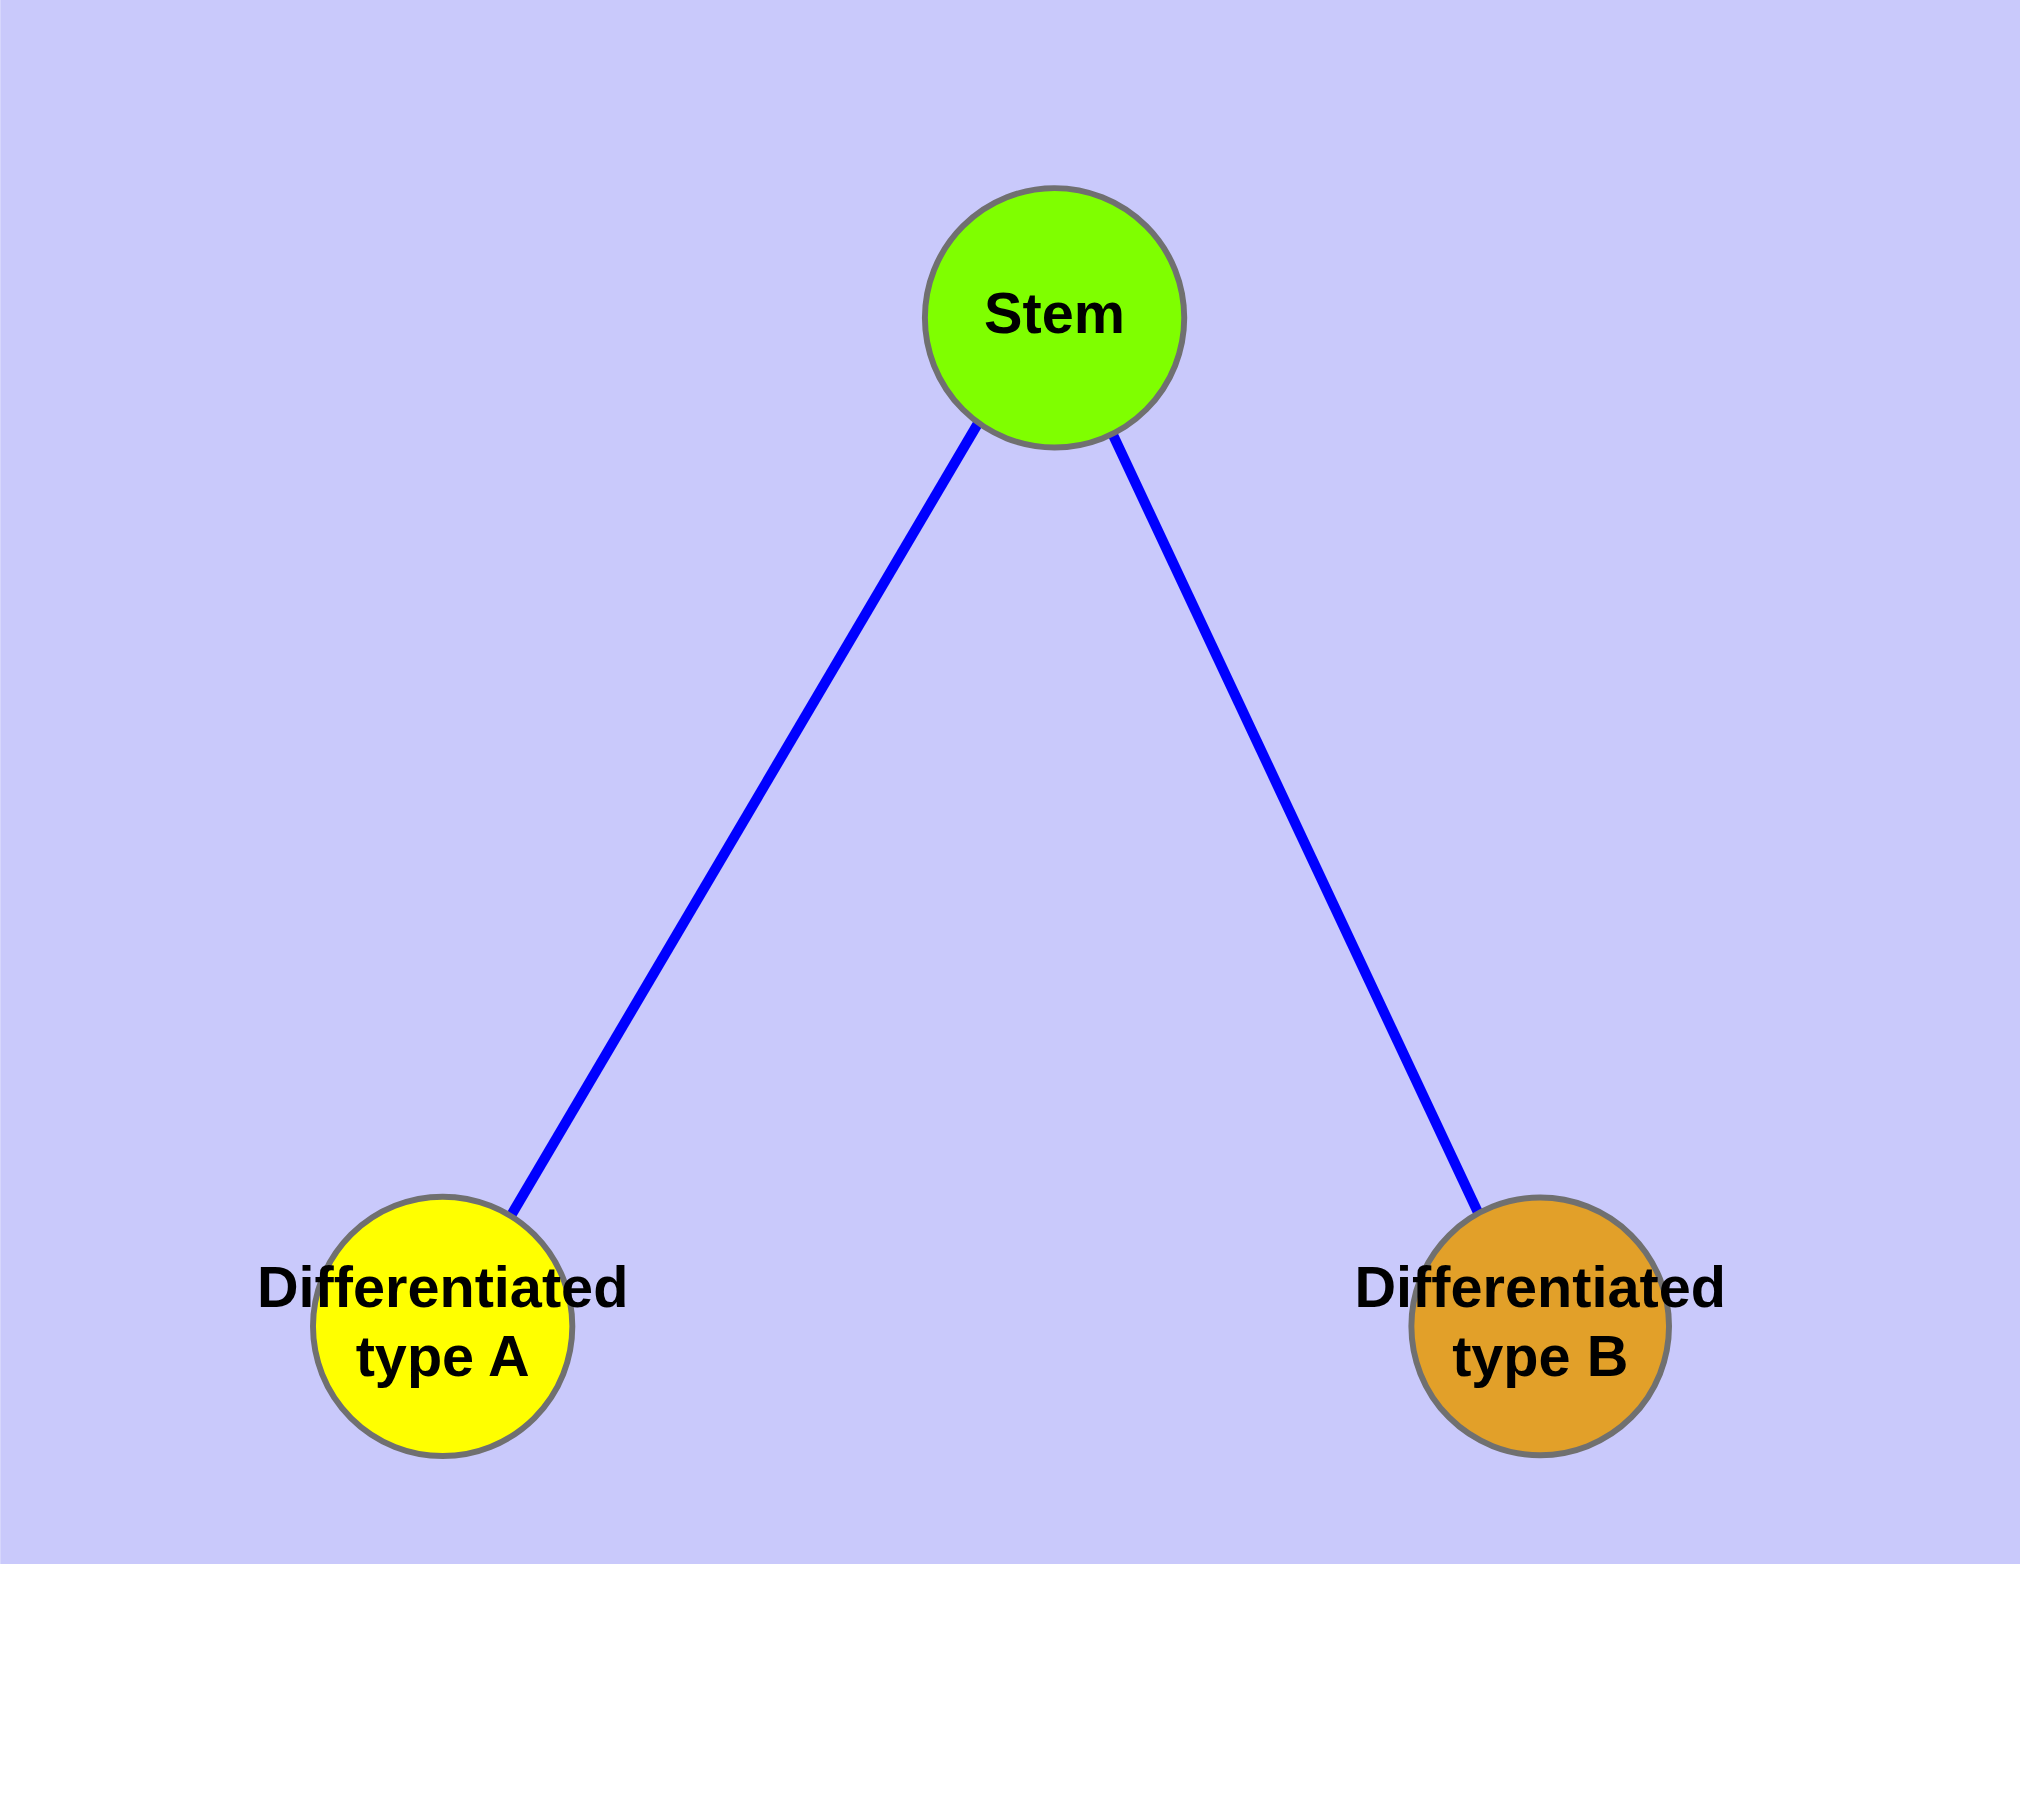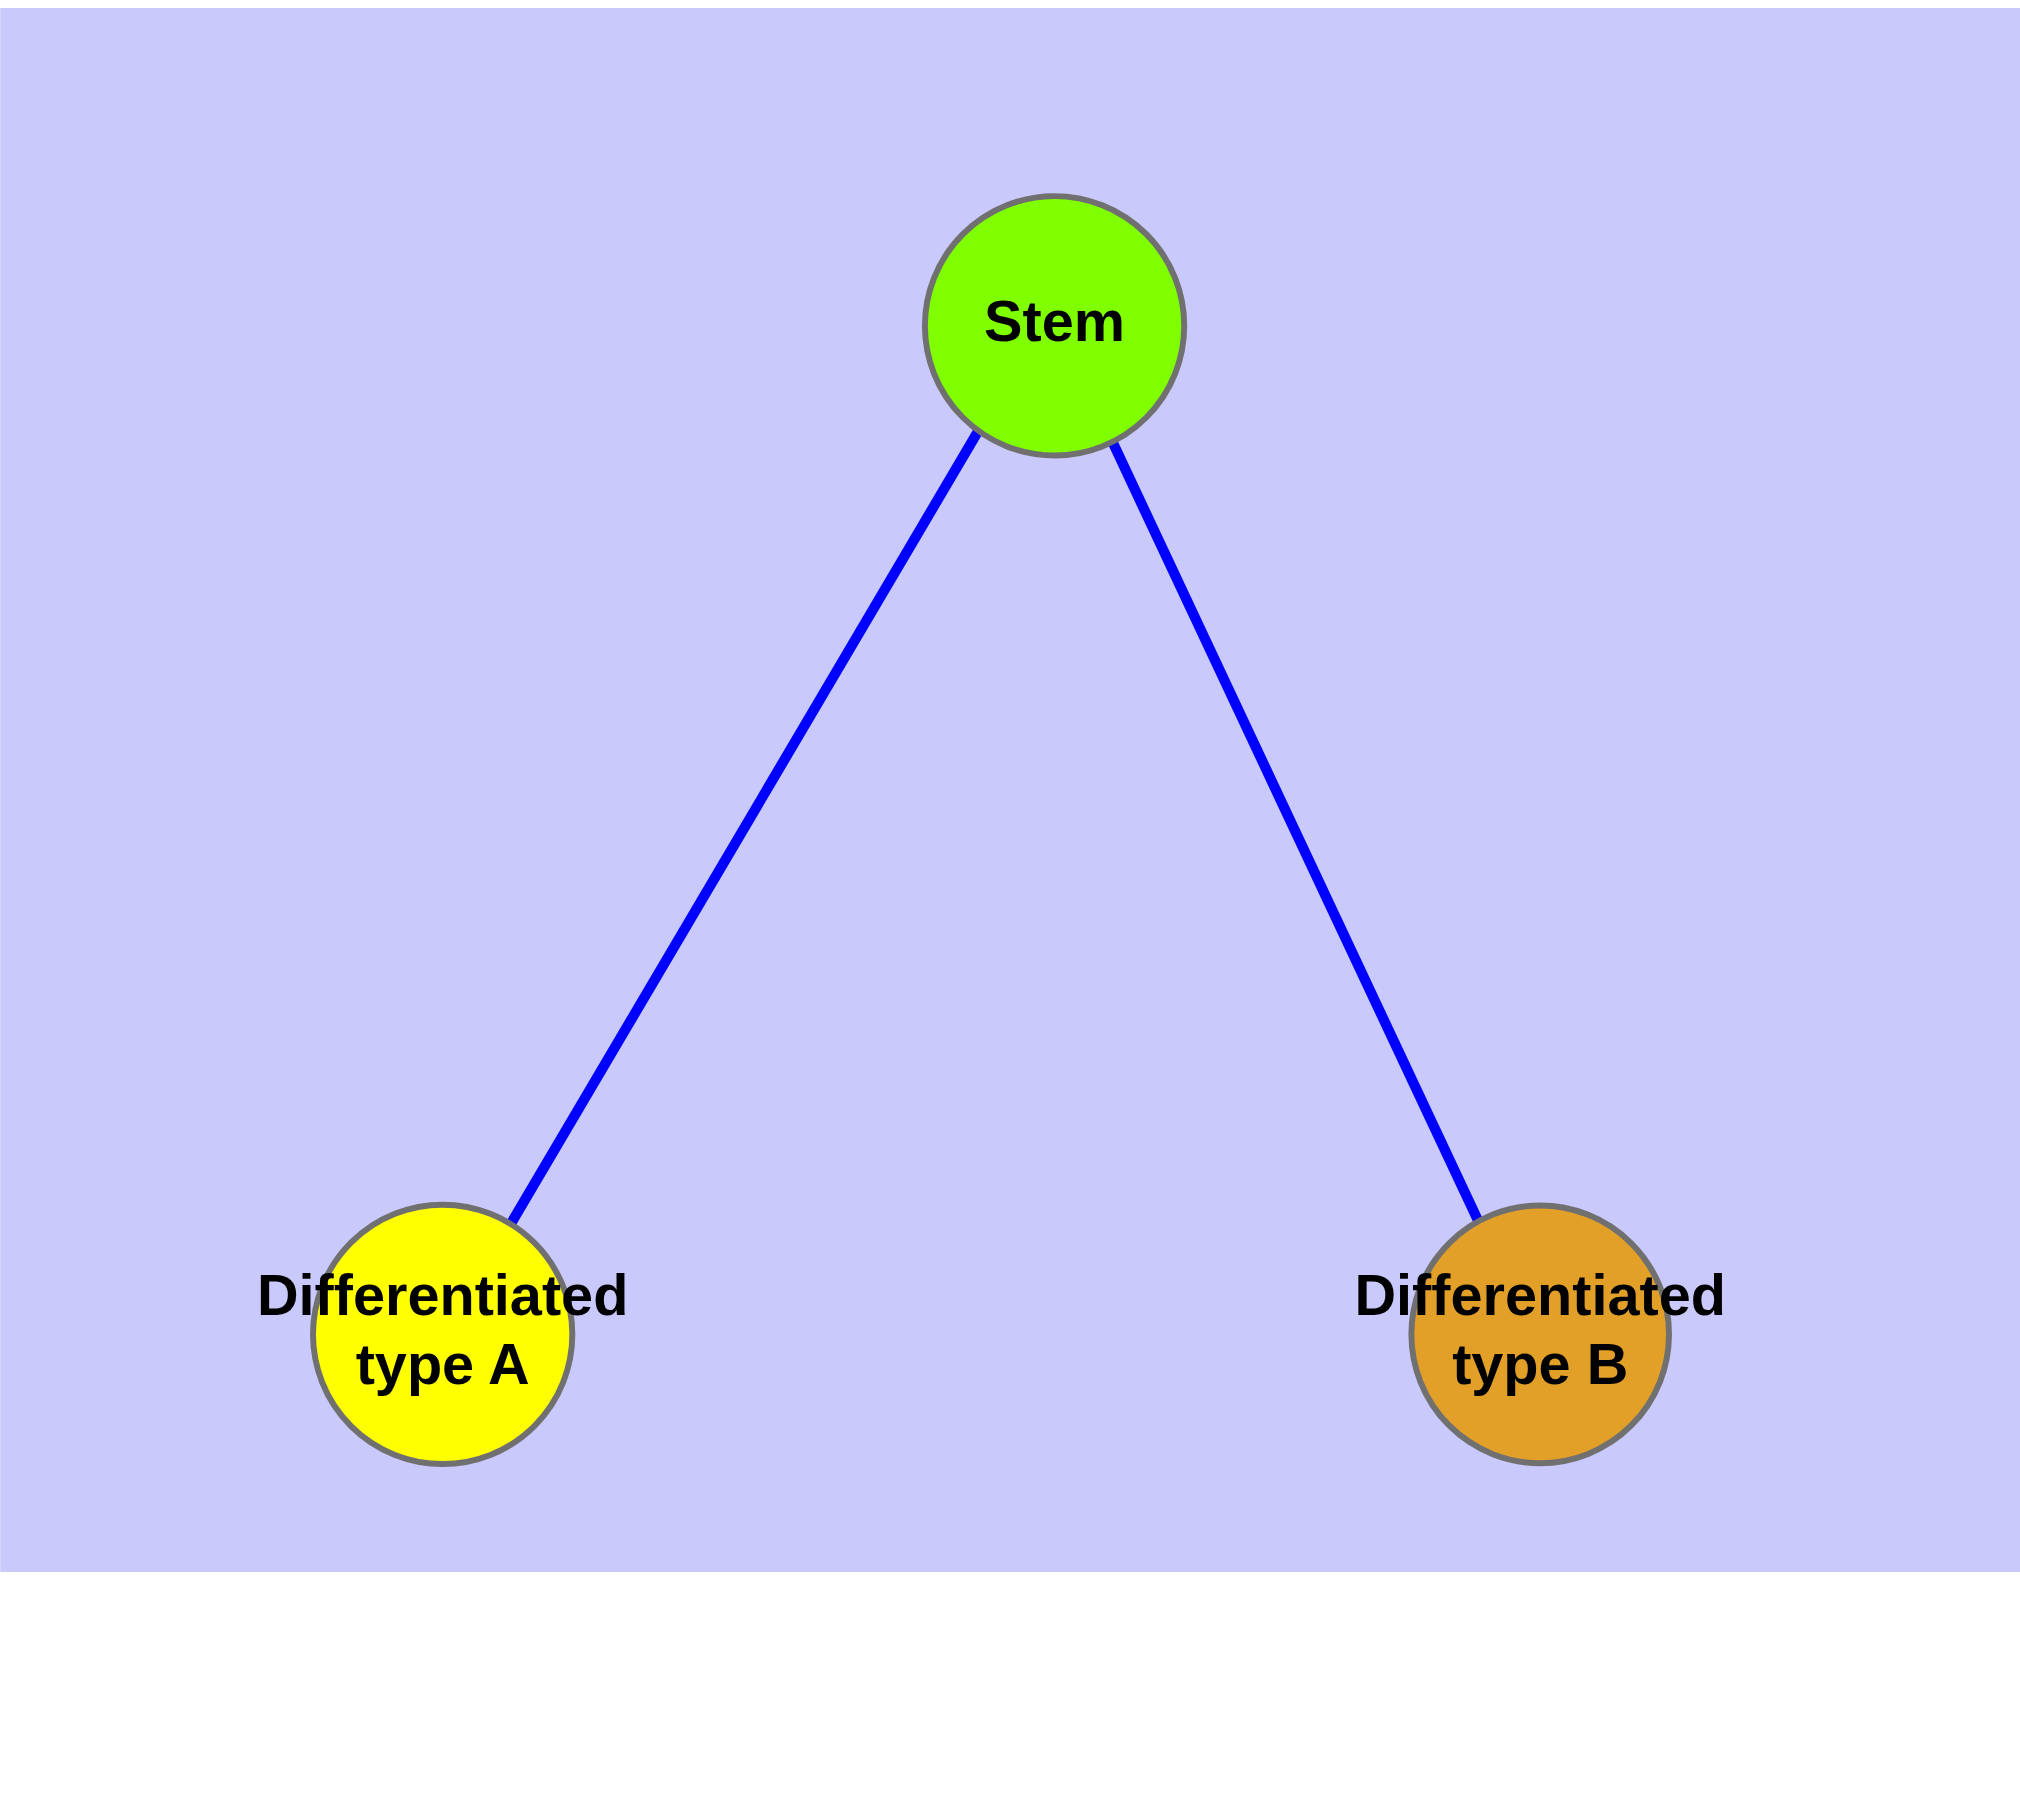--- a/index.html
+++ b/index.html
@@ -7,21 +7,20 @@
     margin: 0;
     padding: 0;
     background: #ffffff;
   }
   #canvas-root {
     position: relative;
     width: 2021px;
     height: 1564px;
     overflow: hidden;
     font-family: "Liberation Sans", sans-serif;
-    margin-top: 8px;
   }
   #graph-svg {
     position: absolute;
     inset: 0;
     width: 2021px;
     height: 1812px;
     display: block;
   }
   .node-label {
     font-family: "Liberation Sans", sans-serif;

